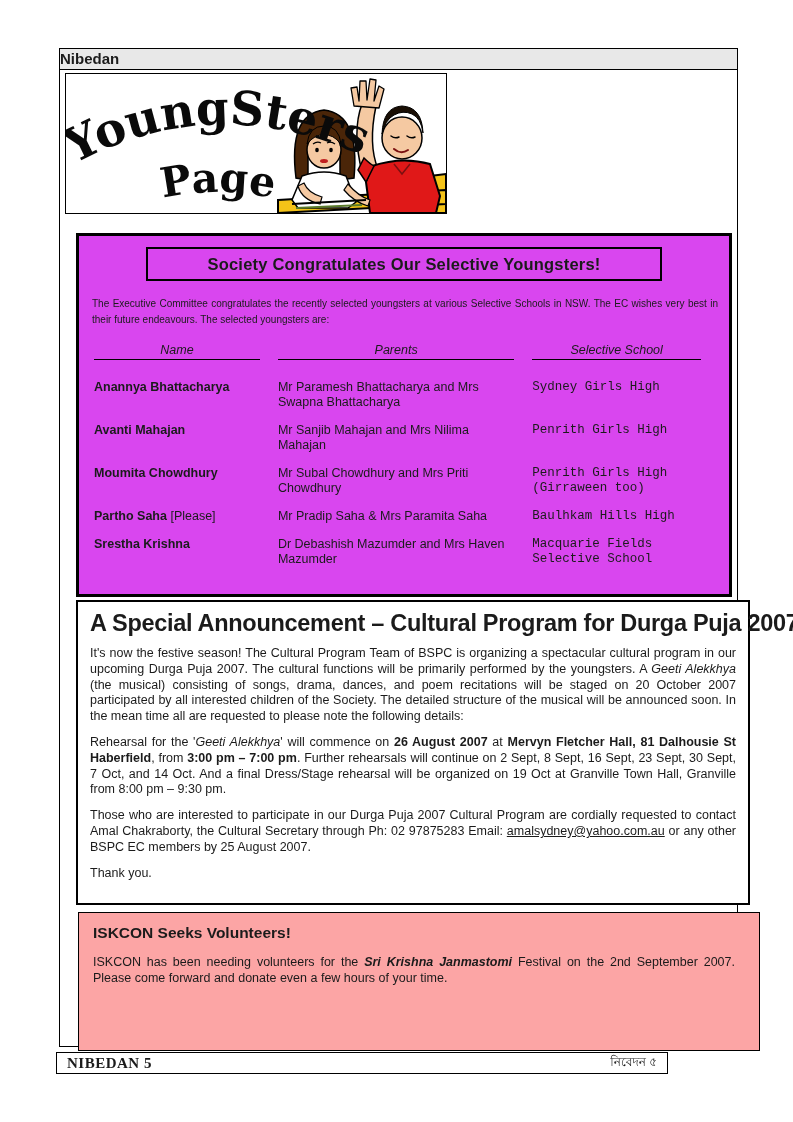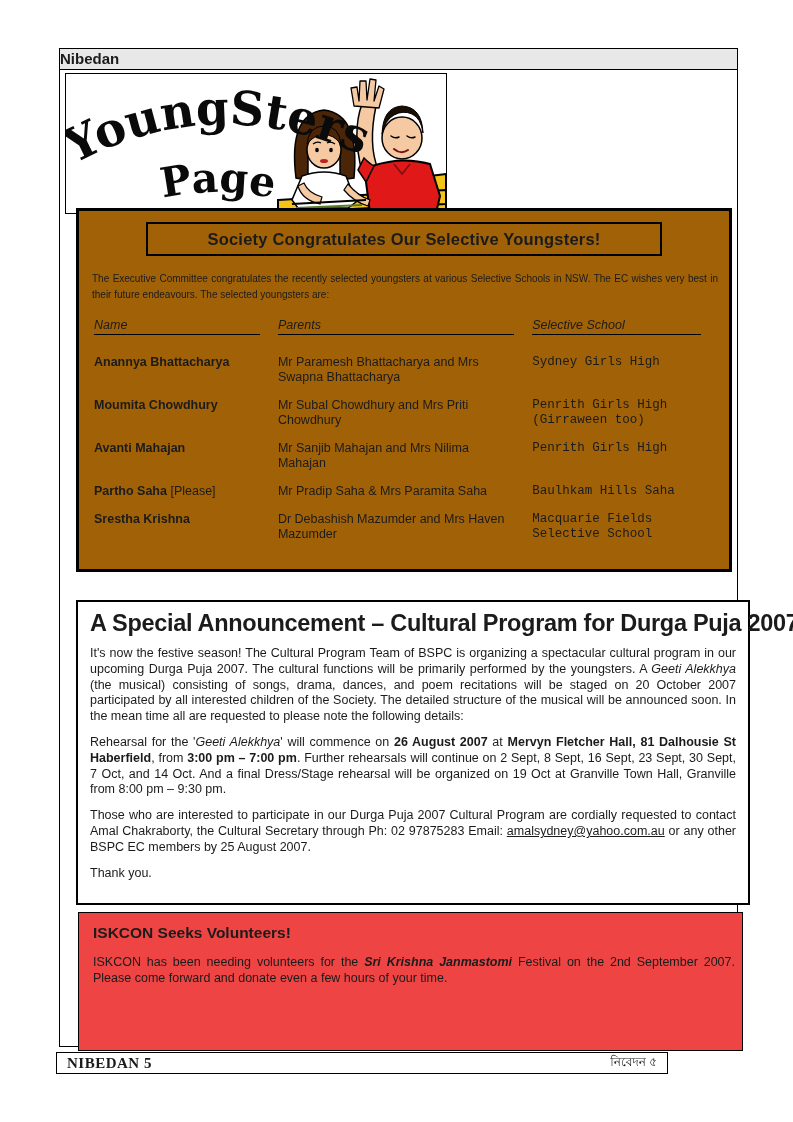--- a/index.html
+++ b/index.html
@@ -16,37 +16,37 @@
   }
   .frame{
     left:59px;top:69px;width:679px;height:978px;
     border:1px solid #000;background:#fff;
   }
   .logo-box{
     position:absolute;left:5px;top:3px;width:380px;height:139px;
     border:1px solid #000;background:#fff;overflow:hidden;
   }
   .society-box{
-    position:absolute;left:16px;top:138px;width:650px;height:358px;
-    border:3px solid #000;background:#a16207;
+    position:absolute;left:16px;top:163px;width:650px;height:358px;
+    border:3px solid #000;background:#d946ef;
   }
   .society-title{
     margin:11px auto 0;width:512px;border:2px solid #000;
     text-align:center;font-weight:bold;font-size:16.5px;padding:6px 0 5px;
     letter-spacing:0.2px;
   }
   .society-intro{
     margin:15px 11px 0 13px;font-size:10px;line-height:15.5px;text-align:justify;
   }
   table.sel{
     border-collapse:collapse;margin:16px 10px 0 15px;table-layout:fixed;
     font-size:12.5px;line-height:15px;
   }
   table.sel th{
-    font-style:italic;font-weight:normal;text-align:left;padding:0;
+    font-style:italic;font-weight:normal;text-align:center;padding:0;
   }
   table.sel th span{display:block;border-bottom:1px solid #000;margin-right:18px;padding-bottom:1px;}
   table.sel td{vertical-align:top;padding:0 14px 13px 0;}
   td.c-name{width:173px;font-weight:bold;}
   td.c-name .note{font-weight:normal;}
   td.c-parents{width:246px;}
   td.c-school{width:176px;font-family:Liberation Mono, monospace;}
   table.sel tr.hdr th{padding-bottom:20px;}
   .announce-box{
     position:absolute;left:16px;top:530px;width:646px;height:295px;
@@ -54,21 +54,21 @@
   }
   .announce-title{
     font-size:23.5px;font-weight:bold;letter-spacing:-0.3px;margin:2px 0 9px 0;
     white-space:nowrap;
   }
   .announce-box p, .iskcon-box p{
     font-size:12.5px;line-height:15.8px;text-align:justify;margin:0 0 10px 0;
   }
   .iskcon-box{
     position:absolute;left:18px;top:842px;width:642px;height:126px;
-    border:1px solid #000;background:#ef4444;padding:11px 7px 0 14px;
+    border:1px solid #000;background:#fca5a5;padding:11px 24px 0 14px;
   }
   .iskcon-title{font-size:15.5px;font-weight:bold;margin:0 0 13px 0;}
   .contact-line{text-align:left !important;}
   .footer{
     left:56px;top:1052px;width:612px;height:22px;border:1px solid #000;
     display:flex;justify-content:space-between;align-items:center;padding:0 10px;
     background:#fff;
   }
   .footer-left{
     font-family:"Liberation Serif", serif;font-weight:bold;font-size:15px;letter-spacing:0.5px;
@@ -155,33 +155,33 @@
             </th>
         </tr>
       </thead>
       <tbody>
           <tr>
             <td class="c-name"><span>Anannya Bhattacharya</span></td>
             <td class="c-parents">Mr Paramesh Bhattacharya and Mrs Swapna Bhattacharya</td>
             <td class="c-school">Sydney Girls High</td>
           </tr>
           <tr>
+            <td class="c-name"><span>Avanti Mahajan</span></td>
+            <td class="c-parents">Mr Sanjib Mahajan and Mrs Nilima Mahajan</td>
+            <td class="c-school">Penrith Girls High</td>
+          </tr>
+          <tr>
             <td class="c-name"><span>Moumita Chowdhury</span></td>
             <td class="c-parents">Mr Subal Chowdhury and Mrs Priti Chowdhury</td>
             <td class="c-school">Penrith Girls High (Girraween too)</td>
           </tr>
           <tr>
-            <td class="c-name"><span>Avanti Mahajan</span></td>
-            <td class="c-parents">Mr Sanjib Mahajan and Mrs Nilima Mahajan</td>
-            <td class="c-school">Penrith Girls High</td>
-          </tr>
-          <tr>
             <td class="c-name"><span>Partho Saha</span><span class="note"> [Please]</span></td>
             <td class="c-parents">Mr Pradip Saha &amp; Mrs Paramita Saha</td>
-            <td class="c-school">Baulhkam Hills Saha</td>
+            <td class="c-school">Baulhkam Hills High</td>
           </tr>
           <tr>
             <td class="c-name"><span>Srestha Krishna</span></td>
             <td class="c-parents">Dr Debashish Mazumder and Mrs Haven Mazumder</td>
             <td class="c-school">Macquarie Fields Selective School</td>
           </tr>
         </tbody>
     </table>
   </div>
 

